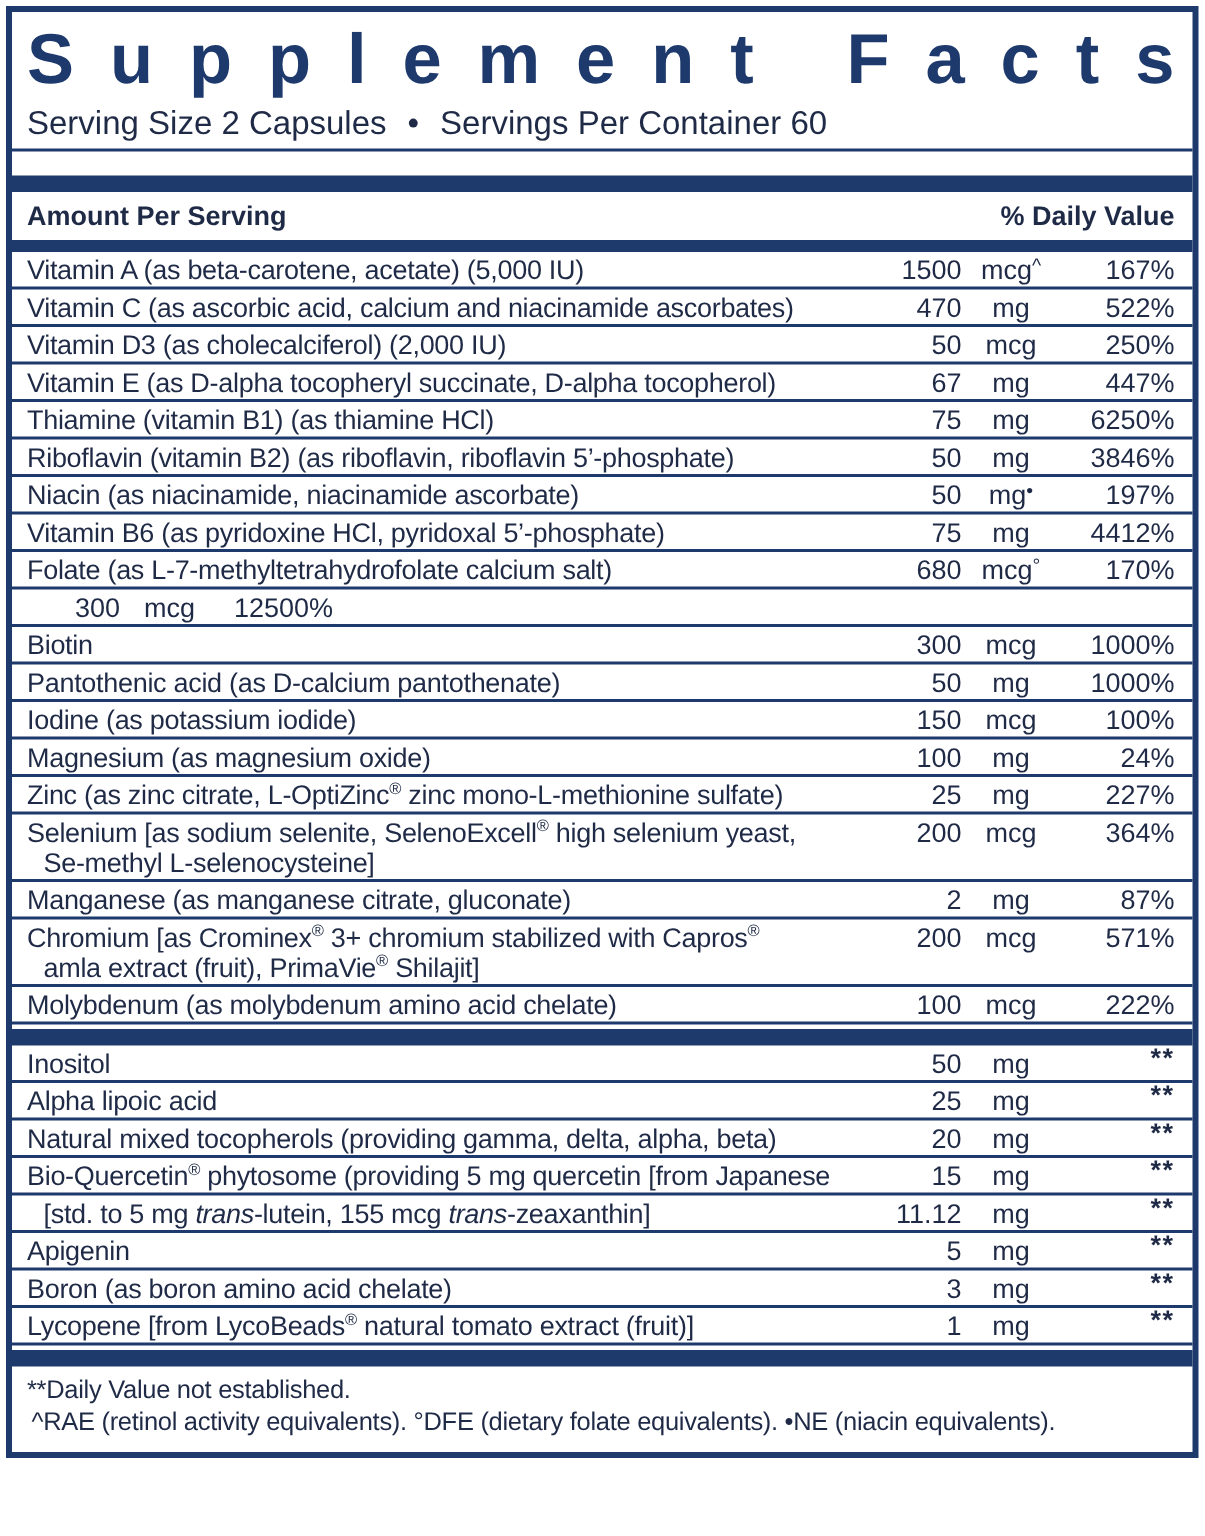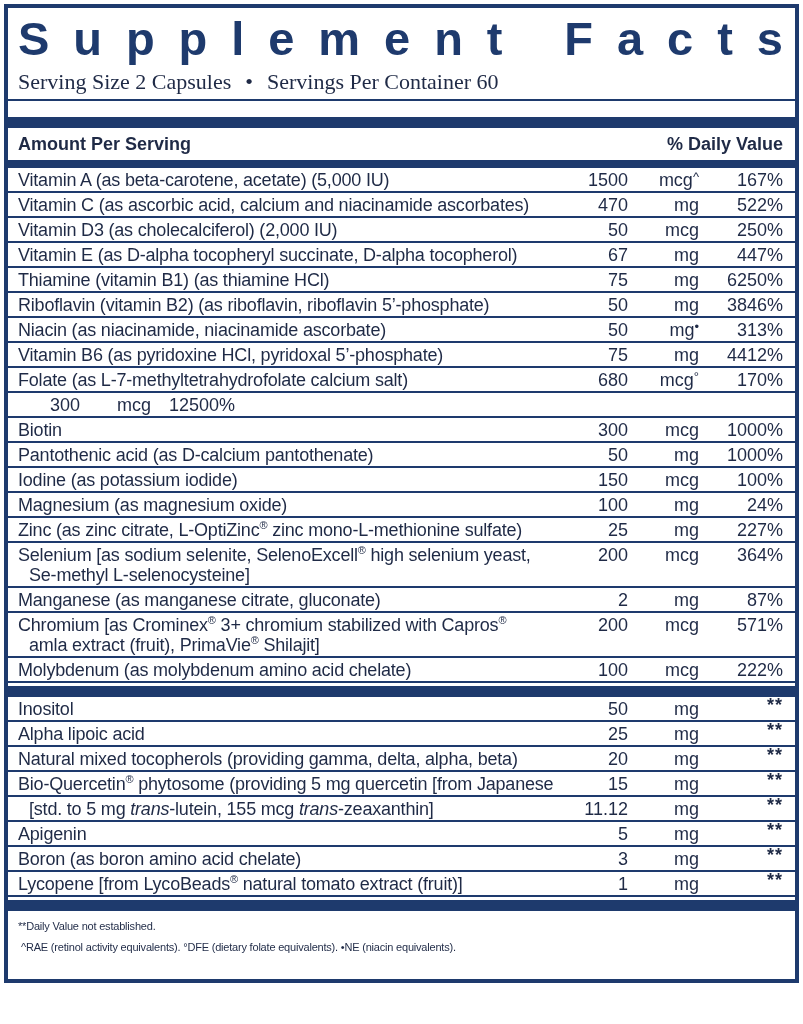--- a/index.html
+++ b/index.html
@@ -33,21 +33,20 @@
   }
   .title-line .sp{width:14px;}
   
   .serving{
     font-size:22px;
     line-height:27px;
     padding:2px 12px 4px 10px;
     margin:0 -12px 16px -10px;
     border-bottom:2px solid var(--navy);
     white-space:nowrap;
-    font-family:Liberation Serif, serif;
   }
   .serving .dot{padding:0 14px;}
   
   .bar{
     background:var(--navy);
     margin:0 -12px 0 -10px;
   }
   .bar.thick{height:11px; margin-top:3px;}
   .bar.med{height:8px;}
   
@@ -66,31 +65,31 @@
     font-size:18px;
     line-height:20px;
     padding:2px 12px 1px 10px;
     margin:0 -12px 0 -10px;
     border-bottom:2px solid var(--navy);
   }
   .name{flex:1; padding-right:6px; letter-spacing:-0.2px;}
   .line2{padding-left:11px;}
   .amt{display:flex; white-space:nowrap;}
   .num{min-width:62px; text-align:right;}
-  .unit{width:50px; text-align:right; margin-left:21px;}
+  .unit{width:50px; text-align:center; margin-left:8px;}
   .usup{font-size:13px; position:relative; top:-5px; line-height:0;}
   .dv{width:84px; text-align:right;}
   .dv.star{position:relative; top:-4px; letter-spacing:1px; font-weight:bold;}
   .reg{font-size:11px; vertical-align:super; line-height:0;}
   .it{font-style:italic;}
   
   .footnotes{
-    font-size:11px;
+    font-size:17px;
     line-height:21px;
-    padding:5px 0 21px 0;
+    padding:5px 0 10px 0;
     letter-spacing:-0.2px;
   }
   .footnotes .fn2{padding-left:3px;}
 </style>
 </head>
 <body>
 
 <div class="panel">
 
   <div class="title-line" id="title-line">
@@ -187,21 +186,21 @@
         <div class="dv">3846%</div>
       </div>
       <div class="row">
         <div class="name">
           <div><span>Niacin (as niacinamide, niacinamide ascorbate)</span></div>
         </div>
         <div class="amt">
           <span class="num">50</span>
           <span class="unit">mg<span class="usup">•</span></span>
         </div>
-        <div class="dv">313%</div>
+        <div class="dv">197%</div>
       </div>
       <div class="row">
         <div class="name">
           <div><span>Vitamin B6 (as pyridoxine HCl, pyridoxal 5’-phosphate)</span></div>
         </div>
         <div class="amt">
           <span class="num">75</span>
           <span class="unit">mg</span>
         </div>
         <div class="dv">4412%</div>

